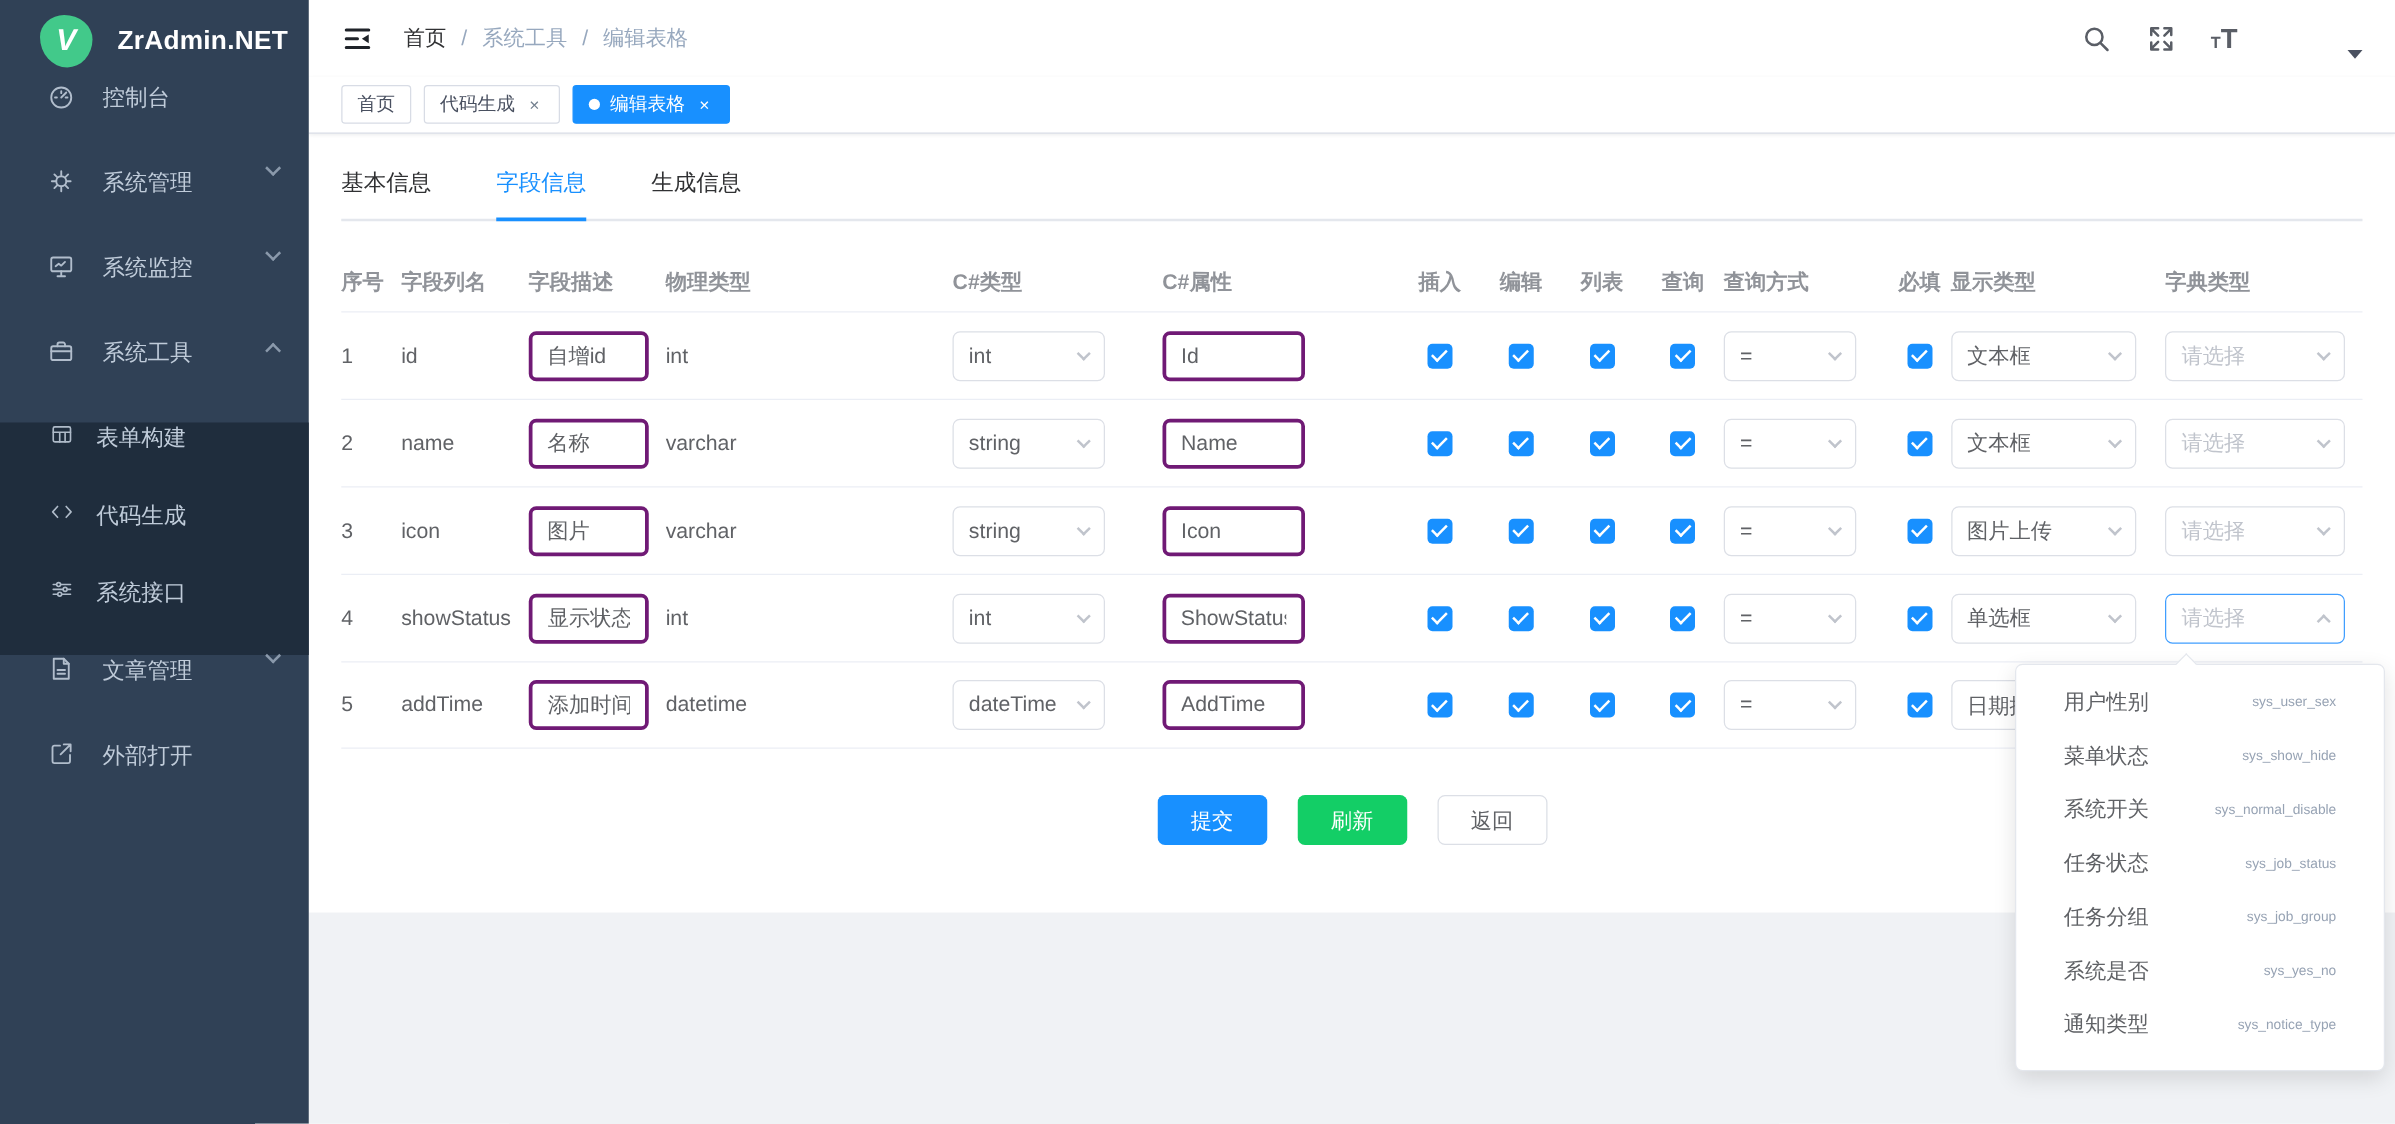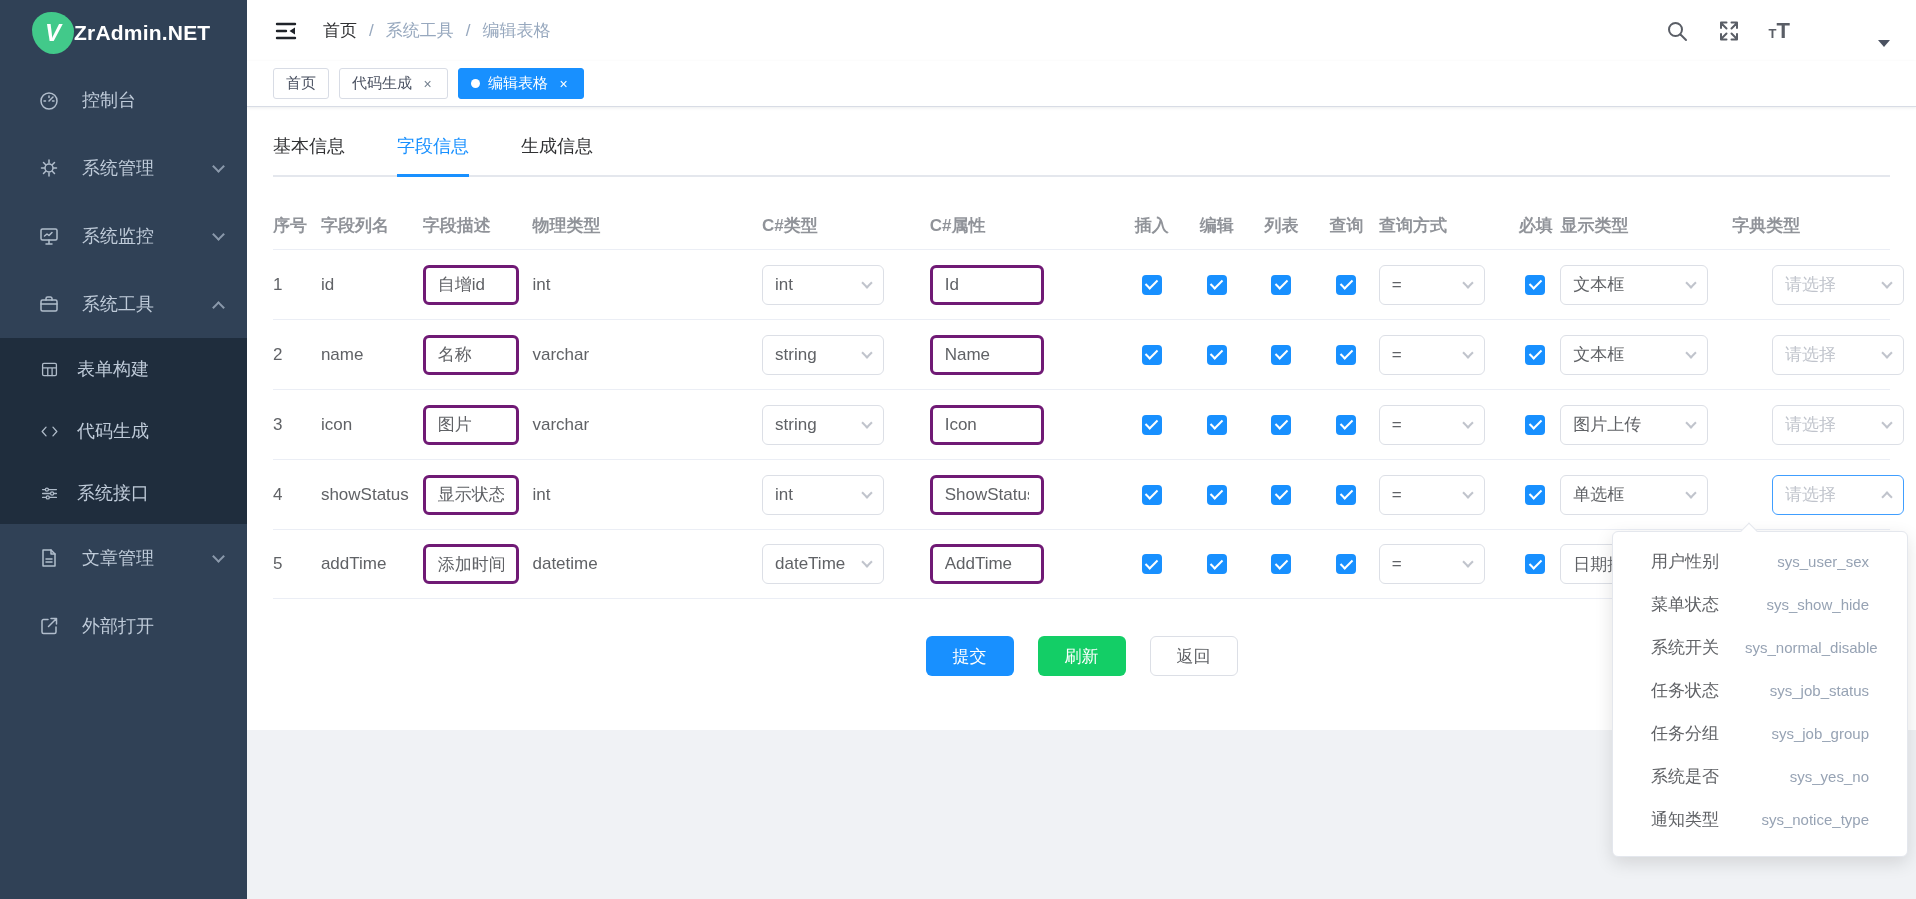--- a/index.html
+++ b/index.html
@@ -7,22 +7,22 @@
   body {
     width:1916px; height:899px; overflow:hidden; position:relative;
     font-family:"Liberation Sans","DejaVu Sans",sans-serif;
     background:#f0f2f5; color:#606266;
   }
   
   .sidebar { position:absolute; left:0; top:0; width:247px; height:899px; background:#304156; color:#bfcbd9; z-index:10; }
   .logo { height:66px; display:flex; align-items:center; padding-left:32px; }
   .logo-badge { width:42px; height:42px; background:#42c98a; border-radius:46% 54% 48% 52% / 42% 46% 54% 58%;
     display:flex; align-items:center; justify-content:center; color:#fff; font-weight:bold; font-size:24px; font-style:italic; }
-  .logo-title { color:#fff; font-size:21px; font-weight:bold; margin-left:0; letter-spacing:.2px; }
-  .menu-item { height:68px; display:flex; align-items:center; padding:0 24px 0 38px; font-size:18px; cursor:pointer; }
+  .logo-title { color:#fff; font-size:21px; font-weight:bold; margin-left:20px; letter-spacing:.2px; }
+  .menu-item { height:68px; display:flex; align-items:flex-start; padding:0 24px 0 38px; font-size:18px; cursor:pointer; }
   .micon { width:22px; height:22px; margin-right:22px; flex:none; opacity:.9; }
   .micon svg { width:22px; height:22px; display:block; stroke:#bfcbd9; fill:none; stroke-width:1.5; stroke-linecap:round; stroke-linejoin:round; }
   .mlabel { flex:1; white-space:nowrap; }
   .chev { flex:none; width:9px; height:9px; border:solid #8a99ab; border-width:0 2px 2px 0; margin-left:8px; }
   .chev.down { transform:rotate(45deg); margin-top:-4px; }
   .chev.up   { transform:rotate(-135deg); margin-top:6px; }
   .submenu { background:#1f2d3d; }
   .submenu .menu-item { height:62px; padding-left:40px; }
   .submenu .micon { width:19px; height:19px; margin-right:18px; }
   .submenu .micon svg { width:19px; height:19px; }
@@ -80,41 +80,41 @@
   .ipt.wide { width:114px; }
   .sel { width:122px; height:40px; border:1px solid #dcdfe6; border-radius:6px; background:#fff; cursor:pointer;
     display:flex; align-items:center; justify-content:space-between; padding:0 12px; }
   .sel span { white-space:nowrap; overflow:hidden; color:#606266; }
   .sel .sc { flex:none; width:8px; height:8px; border:solid #c0c4cc; border-width:0 2px 2px 0; transform:rotate(45deg); margin-top:-4px; margin-left:6px; }
   .sel.ph span { color:#c0c4cc; }
   .sel.focus { border-color:#409eff; }
   .sel.focus .sc { transform:rotate(-135deg); margin-top:4px; }
   .sel.w-qtype { width:106px; }
   .sel.w-dtype { width:148px; }
-  .sel.w-dict  { width:132px;margin-left:40px; }
+  .sel.w-dict  { width:144px; }
   .chkbox { width:20px; height:20px; background:#1890ff; border-radius:4px; margin:0 auto; position:relative; cursor:pointer; }
   .chkbox::after { content:""; position:absolute; left:6.5px; top:2.5px; width:5px; height:10px;
     border:solid #fff; border-width:0 2px 2px 0; transform:rotate(45deg); }
   
   .footer-btns { display:flex; justify-content:center; gap:24px; margin-top:37px; }
   .btn { height:40px; padding:0 26px; border-radius:6px; font-size:17px; display:flex; align-items:center;
     cursor:pointer; border:1px solid transparent; font-family:inherit; }
   .btn.primary { background:#1890ff; color:#fff; }
   .btn.success { background:#13ce66; color:#fff; }
   .btn.plain { background:#fff; border-color:#dcdfe6; color:#606266; }
   
   .dropdown { position:absolute; left:1612px; top:531px; width:296px; height:326px; background:#fff;
     border:1px solid #e4e7ed; border-radius:6px; box-shadow:0 6px 18px rgba(0,0,0,.12); z-index:50; }
   .dd-arrow { position:absolute; top:-7px; left:130px; width:12px; height:12px; background:#fff;
     border-left:1px solid #e4e7ed; border-top:1px solid #e4e7ed; transform:rotate(45deg); }
   .dd-list { padding-top:8px; height:317px; overflow:hidden; border-radius:6px; }
   .dd-item { height:43px; display:flex; align-items:center; justify-content:space-between; padding:0 38px;
     cursor:pointer; }
   .dd-label { font-size:17px; color:#606266; white-space:nowrap; }
-  .dd-value { font-size:15px; color:#97a3b4; margin-left:26px; white-space:nowrap; }
+  .dd-value { font-size:11px; color:#97a3b4; margin-left:26px; white-space:nowrap; }
 </style>
 </head>
 <body>
 
 <div class="sidebar">
   <div class="logo">
     <div class="logo-badge">V</div>
     <div class="logo-title">ZrAdmin.NET</div>
   </div>
 

